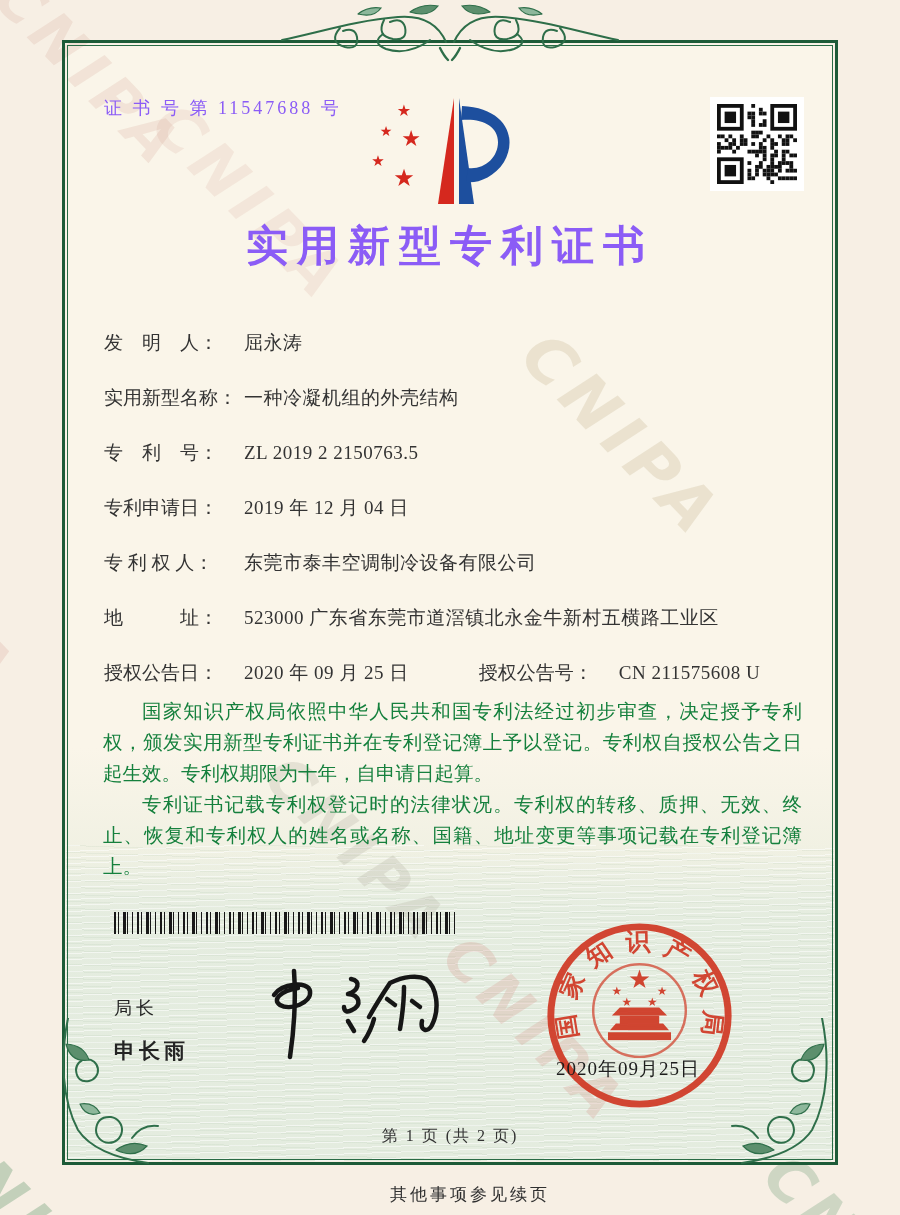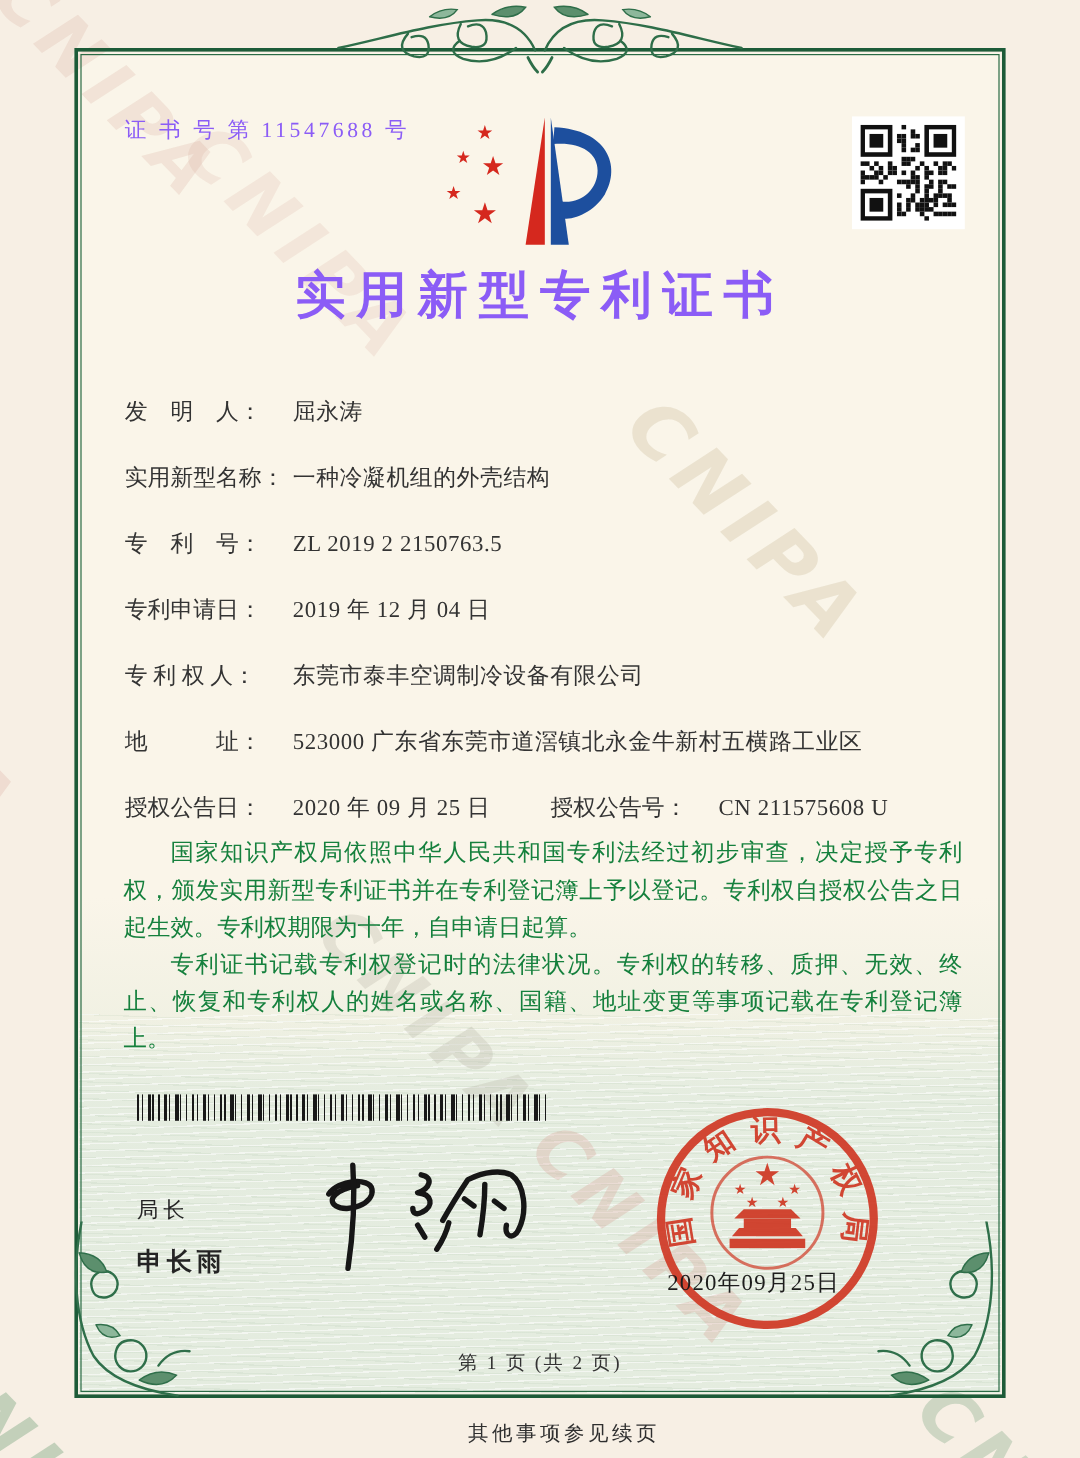--- a/index.html
+++ b/index.html
@@ -62,21 +62,21 @@
   .title {
     position:absolute; left:0; top:218px; width:100%; text-align:center; z-index:5;
     font-size:42px; font-weight:bold; letter-spacing:9px; color:#8b5cf6;
   }
 
   
   .fields { position:absolute; left:104px; top:330px; width:700px; z-index:5; }
   .frow { display:flex; align-items:baseline; height:24px; margin-bottom:31px; font-size:19px; color:#333; }
   .frow .lab { flex:0 0 140px; white-space:nowrap; }
   .frow .val { white-space:nowrap; letter-spacing:.5px; }
-  .frow-double { display:flex; gap:50px; }
+  .frow-double { display:flex; gap:70px; }
   .frow-double .pair { display:flex; align-items:baseline; font-size:19px; color:#333; }
   .frow-double .pair .lab { white-space:nowrap; }
   .frow-double .pair .val { white-space:nowrap; letter-spacing:.5px; }
 
   
   .paras { position:absolute; left:103px; top:696px; width:699px; z-index:5; }
   .paras p {
     font-size:19.5px; line-height:31px; text-align:justify;
     text-indent:2em; color:#15803d;
   }

